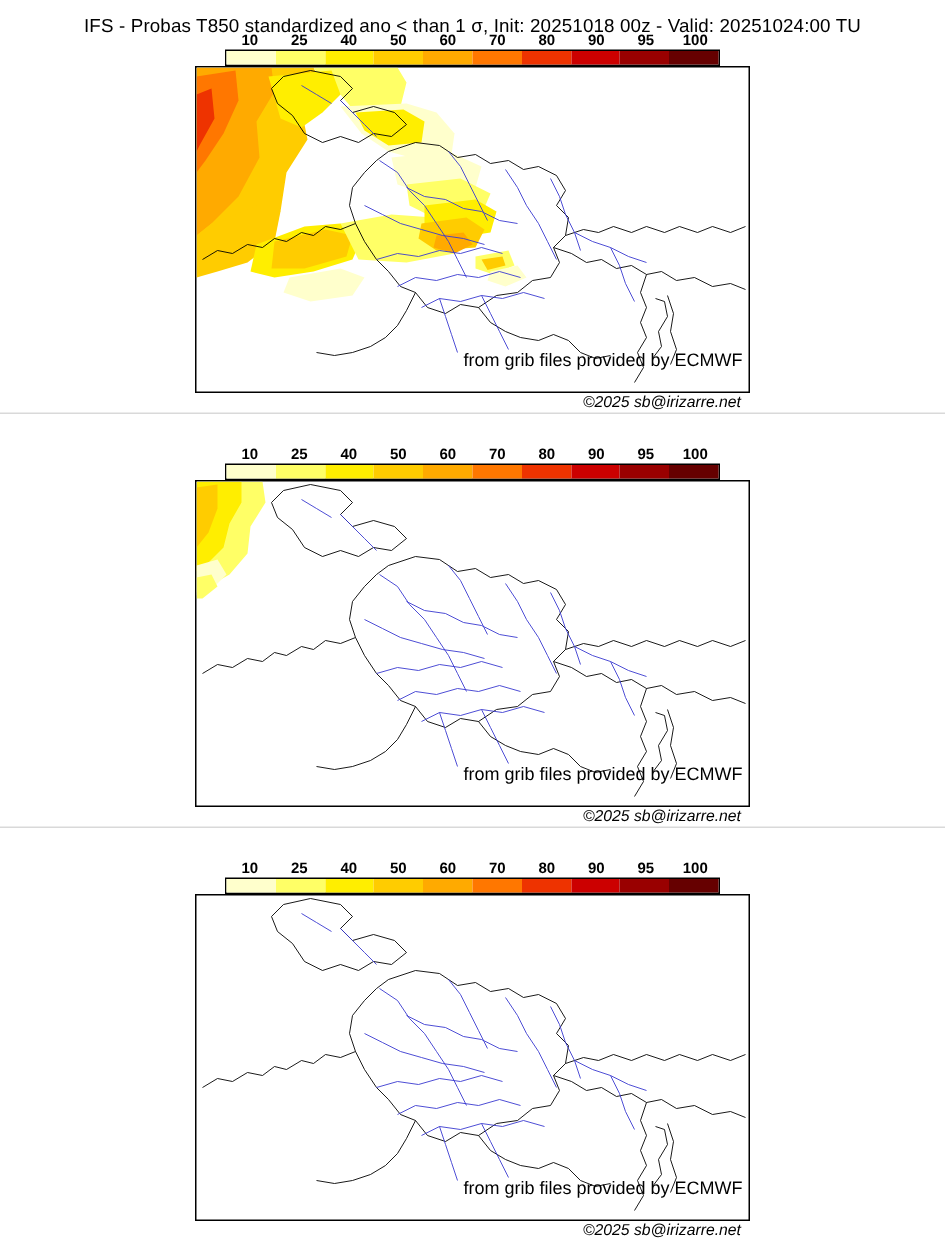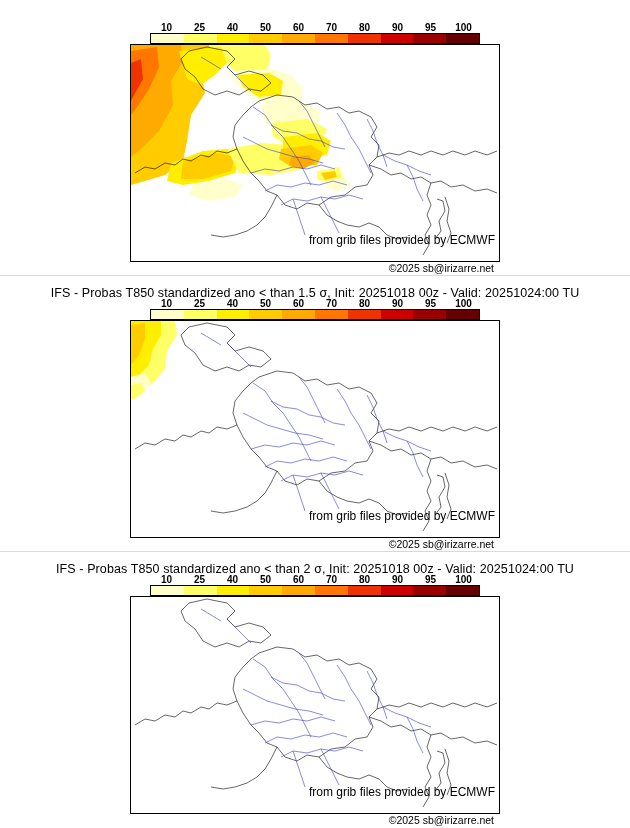--- a/index.html
+++ b/index.html
@@ -105,33 +105,35 @@
     left: 130px;
     top: 262px;
     width: 370px;
     height: 14px;
   }
   .panel-credit .credit-copy {
     position: absolute;
     right: 6px;
     top: 0;
     bottom: auto;
+    font-style: italic;
   }
   .sep {
     position: absolute;
     left: 0;
     width: 630px;
     height: 1px;
     background: #d9d9d9;
   }
 </style>
 </head>
 <body>
 
 <div class="panel">
+  <div class="panel-title">IFS - Probas T850  standardized ano &lt; than 1 σ, Init: 20251018 00z - Valid: 20251024:00 TU</div>
 
   <div class="colorbar-wrap">
     <div class="colorbar-ticks">
       <span style="left:5%">10</span>
       <span style="left:15%">25</span>
       <span style="left:25%">40</span>
       <span style="left:35%">50</span>
       <span style="left:45%">60</span>
       <span style="left:55%">70</span>
       <span style="left:65%">80</span>
@@ -213,21 +215,20 @@
     </svg>
     <div class="credit-grib">from grib files provided by ECMWF</div>
   </div>
   <div class="panel-credit">
     <div class="credit-copy">©2025 sb@irizarre.net</div>
   </div>
   <div class="sep" style="top:275px"></div>
 </div>
 
 <div class="panel">
-  <div class="panel-title">IFS - Probas T850  standardized ano &lt; than 1.5 σ, Init: 20251018 00z - Valid: 20251024:00 TU</div>
 
   <div class="colorbar-wrap">
     <div class="colorbar-ticks">
       <span style="left:5%">10</span>
       <span style="left:15%">25</span>
       <span style="left:25%">40</span>
       <span style="left:35%">50</span>
       <span style="left:45%">60</span>
       <span style="left:55%">70</span>
       <span style="left:65%">80</span>
@@ -290,21 +291,20 @@
     </svg>
     <div class="credit-grib">from grib files provided by ECMWF</div>
   </div>
   <div class="panel-credit">
     <div class="credit-copy">©2025 sb@irizarre.net</div>
   </div>
   <div class="sep" style="top:275px"></div>
 </div>
 
 <div class="panel">
-  <div class="panel-title">IFS - Probas T850  standardized ano &lt; than 2 σ, Init: 20251018 00z - Valid: 20251024:00 TU</div>
 
   <div class="colorbar-wrap">
     <div class="colorbar-ticks">
       <span style="left:5%">10</span>
       <span style="left:15%">25</span>
       <span style="left:25%">40</span>
       <span style="left:35%">50</span>
       <span style="left:45%">60</span>
       <span style="left:55%">70</span>
       <span style="left:65%">80</span>

